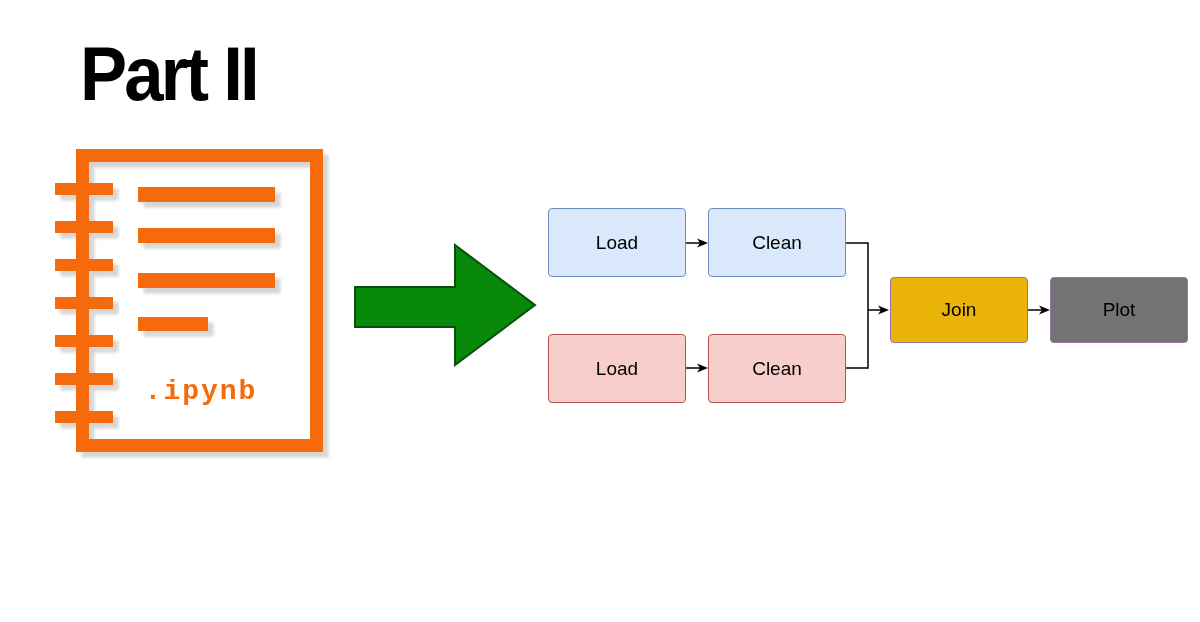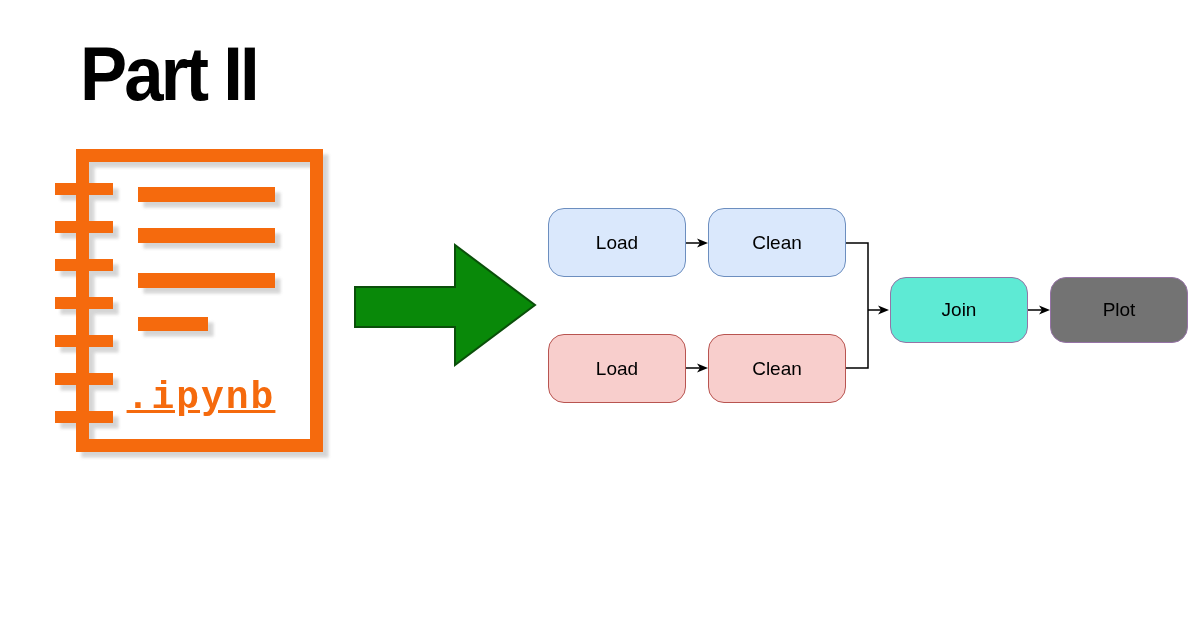--- a/index.html
+++ b/index.html
@@ -35,31 +35,30 @@
     filter: blur(1.5px);
     opacity: 0.75;
   }
   .ipynb-label {
     position: absolute;
     left: 96px;
     top: 376px;
     width: 210px;
     text-align: center;
     font-family: "Liberation Mono", "DejaVu Sans Mono", monospace;
-    font-size: 38px;
+    font-size: 28px;
     font-weight: 700;
     letter-spacing: 2px;
     white-space: nowrap;
-    text-decoration: underline;
   }
   .flow-node {
     position: absolute;
     box-sizing: border-box;
     border: 1.5px solid #000;
-    border-radius: 16px;
+    border-radius: 4px;
     display: flex;
     align-items: center;
     justify-content: center;
     font-size: 19px;
     color: #000000;
   }
   .node-load-top    { left: 548px; top: 208px; width: 138px; height: 69px; }
   .node-clean-top   { left: 708px; top: 208px; width: 138px; height: 69px; }
   .node-load-bottom { left: 548px; top: 334px; width: 138px; height: 69px; }
   .node-clean-bottom{ left: 708px; top: 334px; width: 138px; height: 69px; }
@@ -131,21 +130,21 @@
   </div>
 
   <div class="flow-node node-load-bottom" style="background: rgb(248, 206, 204); border-color: rgb(184, 84, 80);">
     <span>Load</span>
   </div>
 
   <div class="flow-node node-clean-bottom" style="background: rgb(248, 206, 204); border-color: rgb(184, 84, 80);">
     <span>Clean</span>
   </div>
 
-  <div class="flow-node node-join" style="background: #5eead4; border-color: rgb(150, 115, 166);">
+  <div class="flow-node node-join" style="background: #eab308; border-color: rgb(150, 115, 166);">
     <span>Join</span>
   </div>
 
   <div class="flow-node node-plot" style="background: #737373; border-color: rgb(150, 115, 166);">
     <span>Plot</span>
   </div>
 
 </div>
 
 </body></html>

